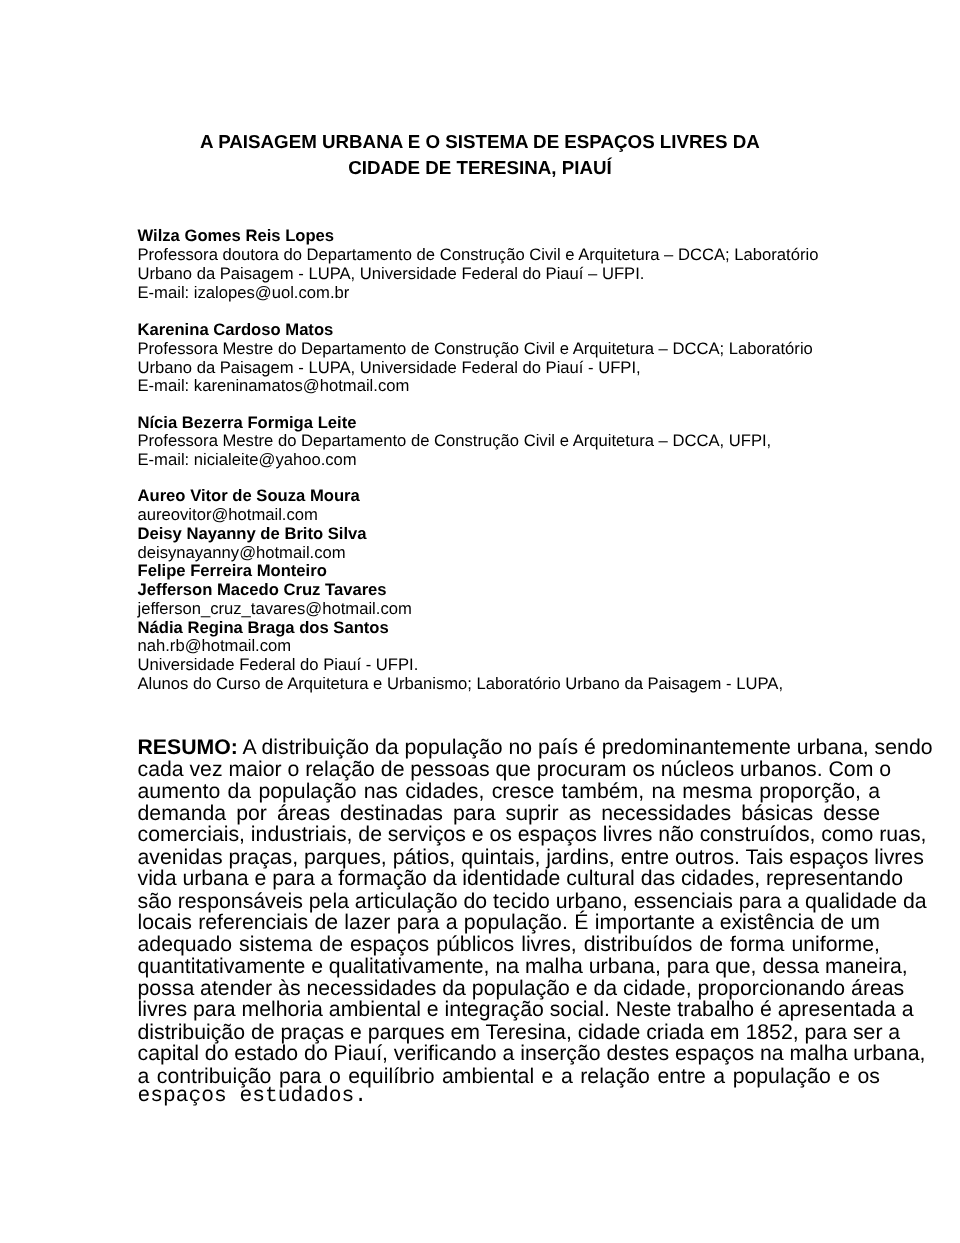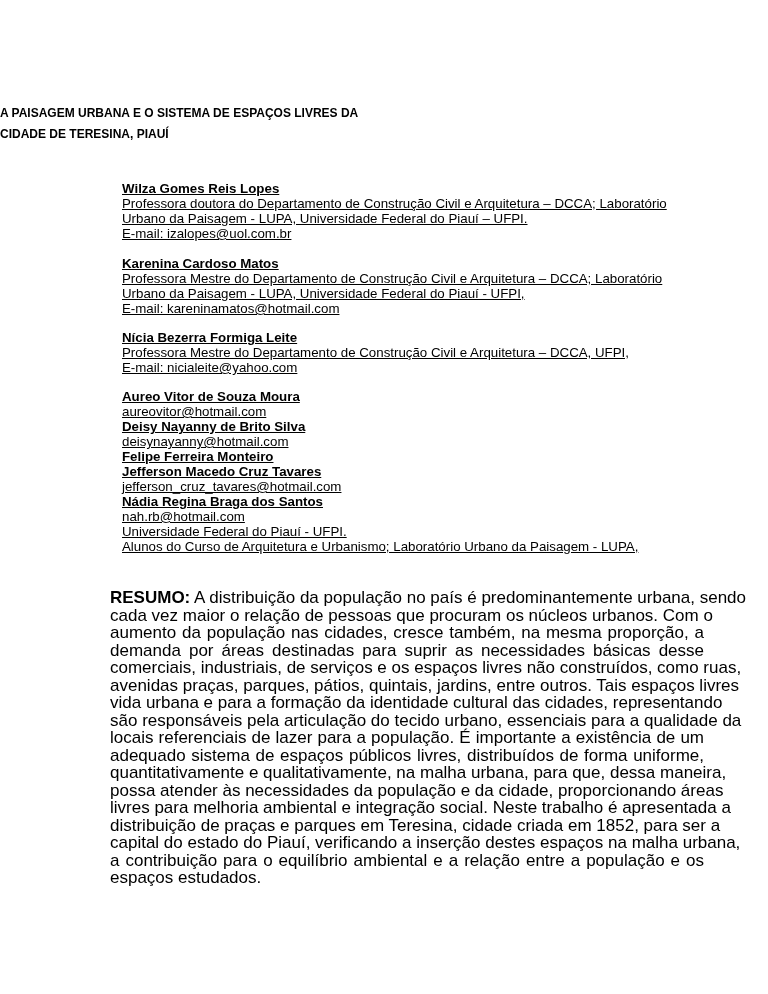--- a/index.html
+++ b/index.html
@@ -1,27 +1,27 @@
 <!DOCTYPE html>
 <html><head>
 <meta charset="utf-8">
 <style>
   html, body { margin: 0; padding: 0; background: #ffffff; }
   body { width: 768px; height: 994px; position: relative; overflow: hidden;
          font-family: "Liberation Sans", sans-serif; color: #000; }
-  .title { position: absolute; left: 0; width: 768px; top: 103px; 
-           font-weight: bold; font-size: 12px; line-height: 21px; }
+  .title { position: absolute; left: 0; width: 768px; top: 103px; text-align: center;
+           font-weight: bold; font-size: 15px; line-height: 21px; }
   .title div { white-space: nowrap; }
-  .block { position: absolute; left: 122px; width: 600px; font-size: 13.3px; line-height: 15px; text-decoration: underline; }
+  .block { position: absolute; left: 110px; width: 600px; font-size: 13.3px; line-height: 15px; }
   .block div { white-space: nowrap; }
   .b { font-weight: bold; }
   .abstract { position: absolute; left: 110px; width: 594px; top: 589px;
               font-size: 17px; line-height: 17.5px; text-align: justify; }
   .abstract .line { display: block; text-align: justify; text-align-last: justify; white-space: nowrap; height: 17.5px; }
-  .abstract .line.last { text-align-last: left; }
+  .abstract .line.last { text-align-last: left; font-family: Liberation Mono, monospace; }
 </style>
 </head>
 <body>
 
 <div class="title">
   <div>A PAISAGEM URBANA E O SISTEMA DE ESPAÇOS LIVRES DA</div>
   <div>CIDADE DE TERESINA, PIAUÍ</div>
 </div>
 
 <div class="block" style="top:181px">

